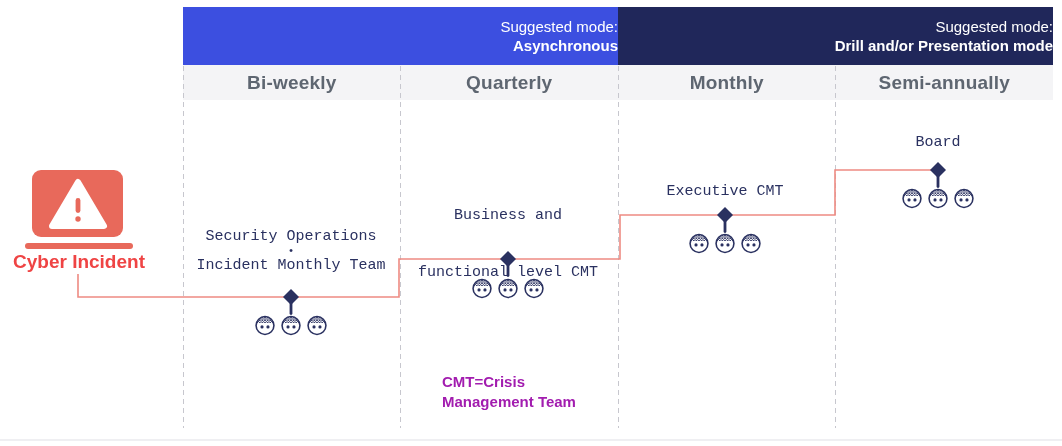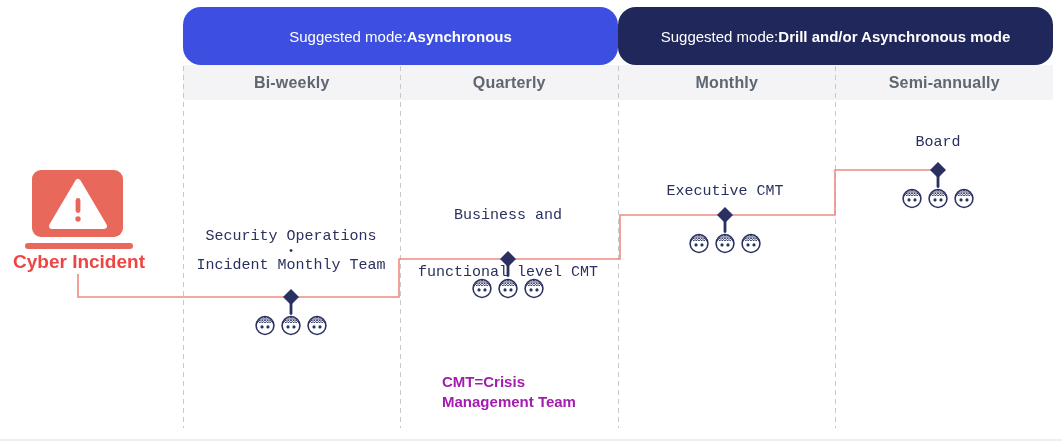--- a/index.html
+++ b/index.html
@@ -3,34 +3,34 @@
 <meta charset="utf-8">
 <style>
   html,body{margin:0;padding:0;background:#ffffff;}
   .canvas{
     position:relative;width:1062px;height:446px;background:#ffffff;overflow:hidden;
     font-family:"Liberation Sans","DejaVu Sans",sans-serif;
   }
   
   .banner{
     position:absolute;top:7px;height:58px;width:435px;
-    display:flex;justify-content:center;align-items:center;
-    color:#ffffff;font-size:15px;line-height:19px;text-align:center;border-radius:18px;
+    display:flex;flex-direction:column;justify-content:center;align-items:flex-end;
+    color:#ffffff;font-size:15px;line-height:19px;text-align:center;
   }
   .banner-async{left:183px;background:#3C4FE0;}
   .banner-drill{left:618px;background:#20275A;}
   .banner .mode{font-weight:bold;}
   
   .freq-row{
     position:absolute;left:183px;top:65px;width:870px;height:35px;
     background:#F4F4F6;display:flex;
   }
   .freq-cell{
     width:217.5px;display:flex;align-items:center;justify-content:center;
-    font-size:16px;font-weight:bold;color:#5E6671;letter-spacing:.2px;
+    font-size:19px;font-weight:bold;color:#5E6671;letter-spacing:.2px;
   }
   
   .vsep{
     position:absolute;top:66px;height:362px;width:1px;
     background:repeating-linear-gradient(to bottom,#C7C7CE 0 5px,transparent 5px 9px);
   }
   .vsep.s1{left:183px;} .vsep.s2{left:400px;} .vsep.s3{left:618px;} .vsep.s4{left:835px;}
   
   .stepline{position:absolute;left:0;top:0;pointer-events:none;}
   
@@ -89,21 +89,21 @@
       </symbol>
     </defs>
   </svg>
 
   <div class="banner banner-async">
     <span>Suggested mode:</span>
     <span class="mode">Asynchronous</span>
   </div>
   <div class="banner banner-drill">
     <span>Suggested mode:</span>
-    <span class="mode">Drill and/or Asynchronous mode</span>
+    <span class="mode">Drill and/or Presentation mode</span>
   </div>
 
   <div class="freq-row">
     <div class="freq-cell">Bi-weekly</div>
     <div class="freq-cell">Quarterly</div>
     <div class="freq-cell">Monthly</div>
     <div class="freq-cell">Semi-annually</div>
   </div>
 
   <div class="vsep s1"></div>

